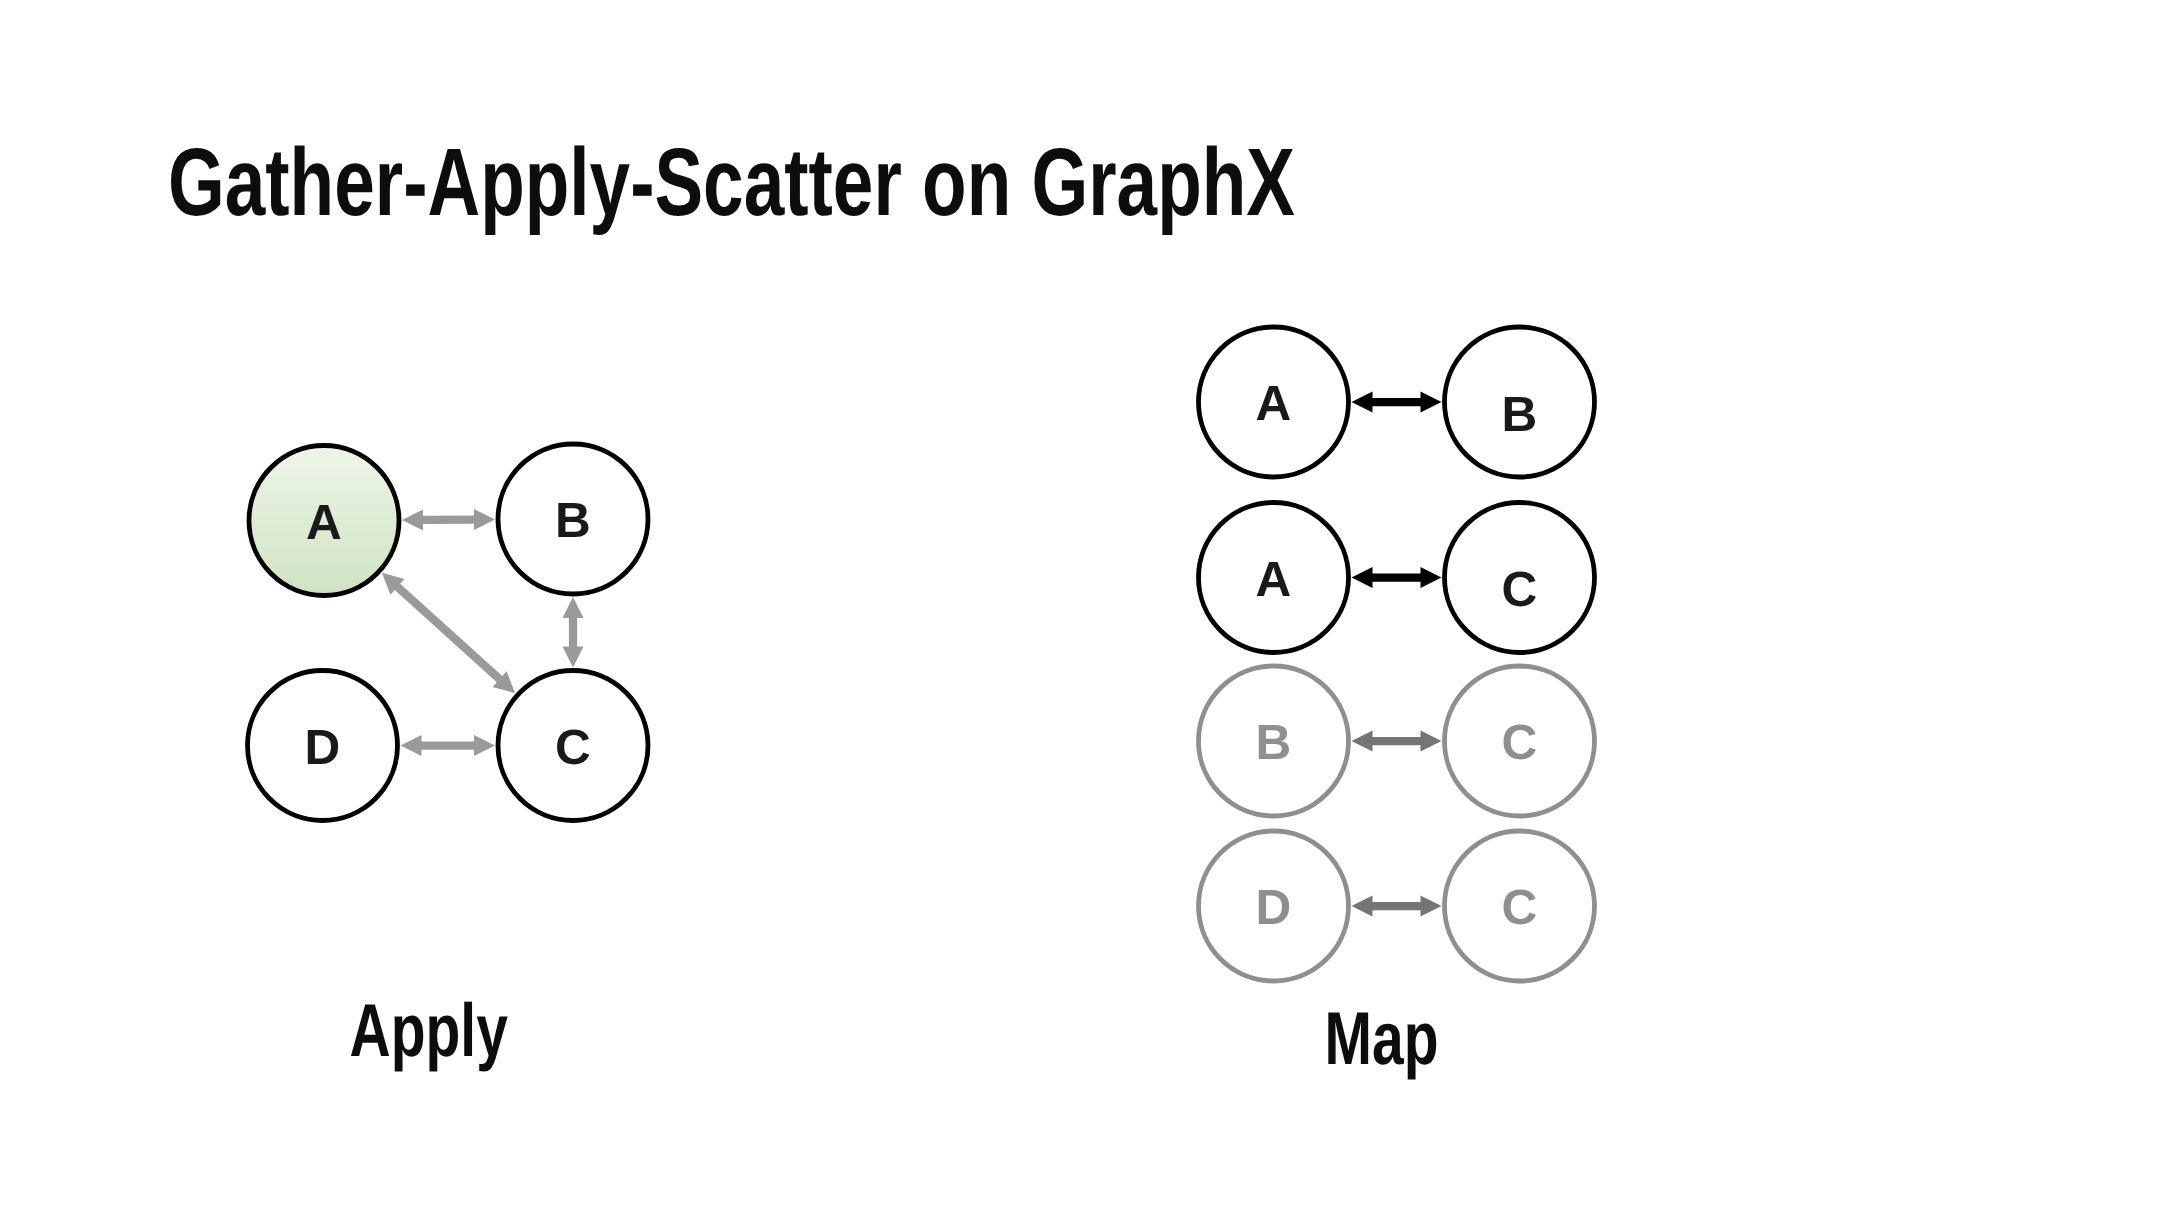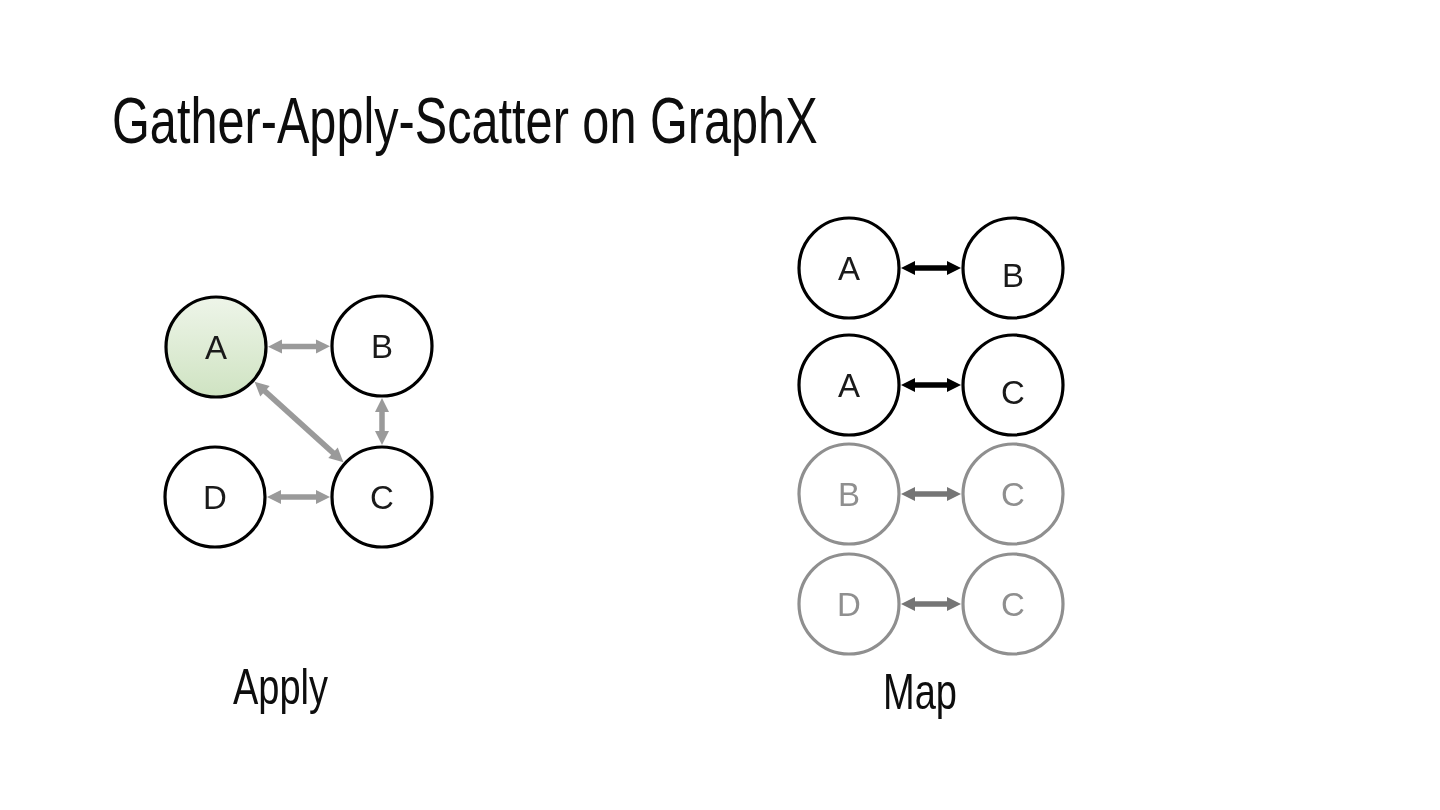--- a/index.html
+++ b/index.html
@@ -7,20 +7,21 @@
     padding: 0;
     background: #ffffff;
   }
   .slide {
     position: relative;
     width: 1440px;
     height: 770px;
     background: #ffffff;
     overflow: hidden;
     font-family: "Liberation Sans", sans-serif;
+    font-weight: bold;
   }
   .slide-title {
     position: absolute;
     left: 112px;
     top: 89px;
     font-size: 64px;
     line-height: 64px;
     color: #0d0d0d;
     white-space: nowrap;
     transform: scaleX(0.76);

